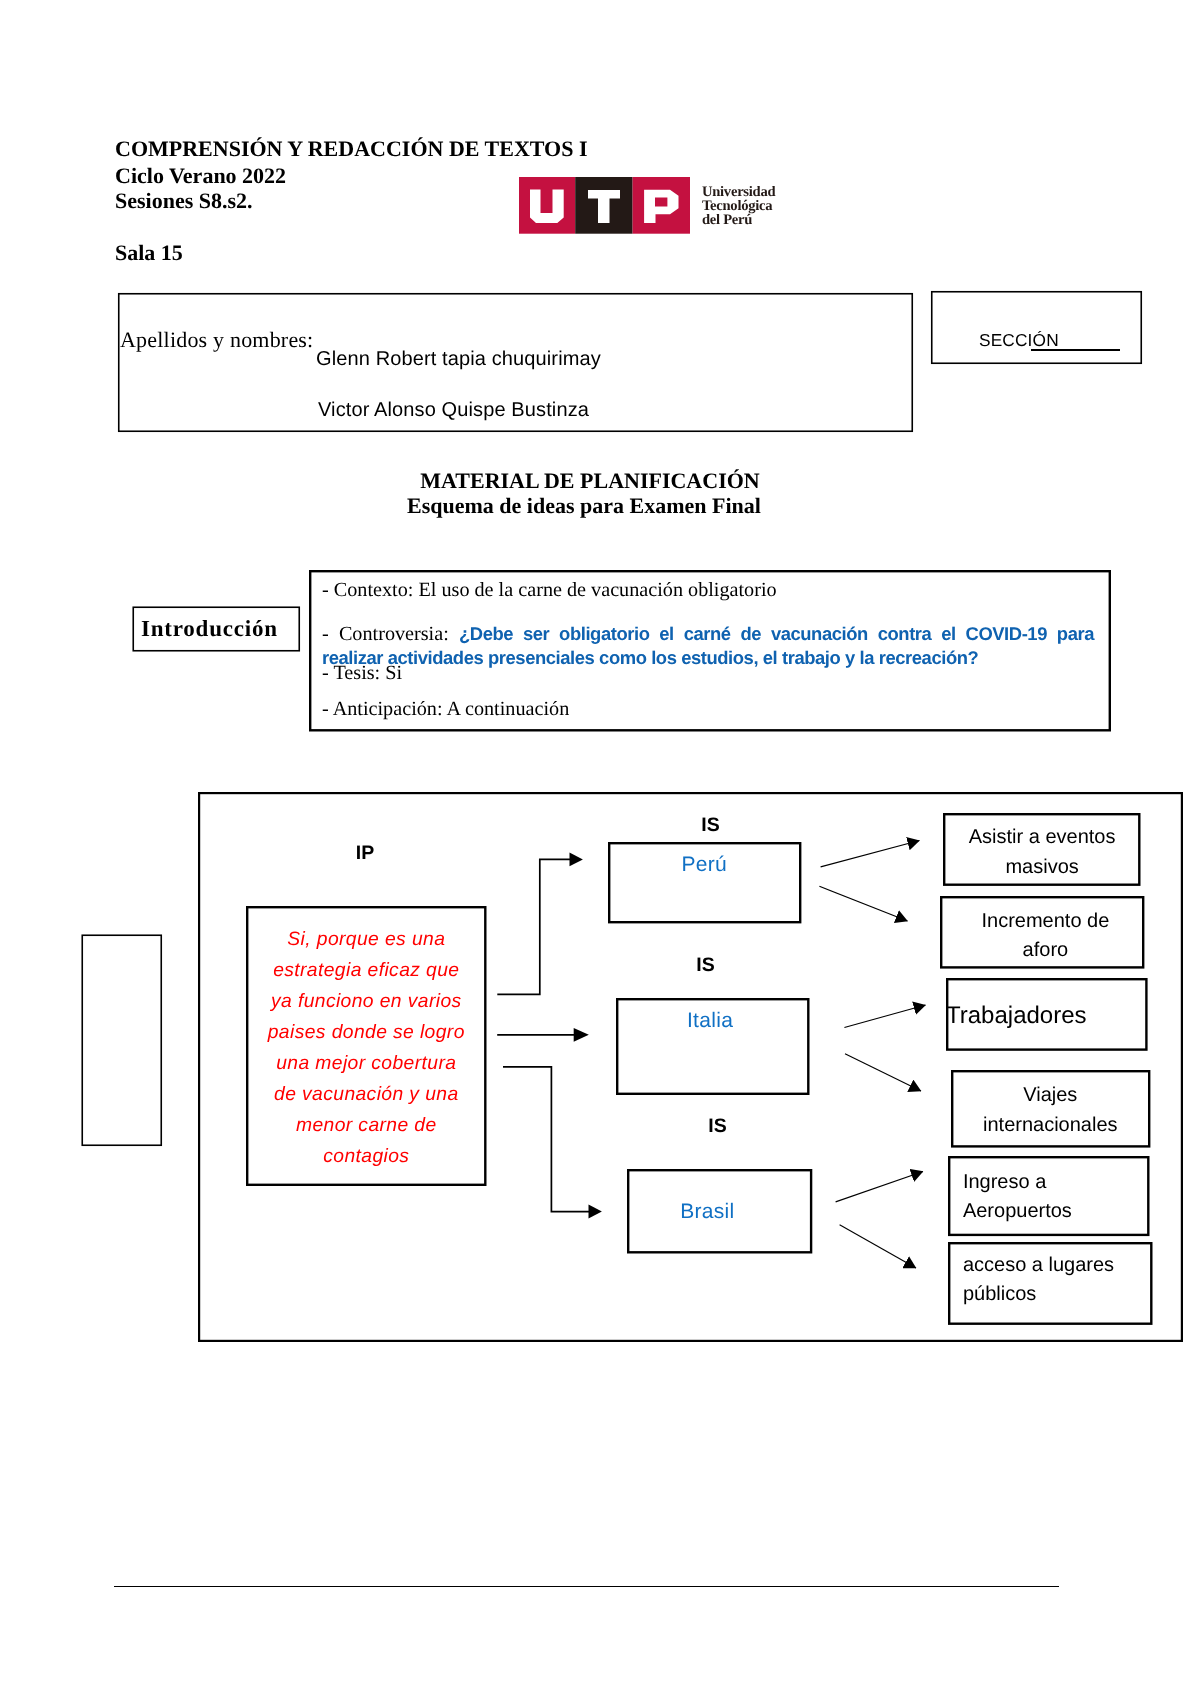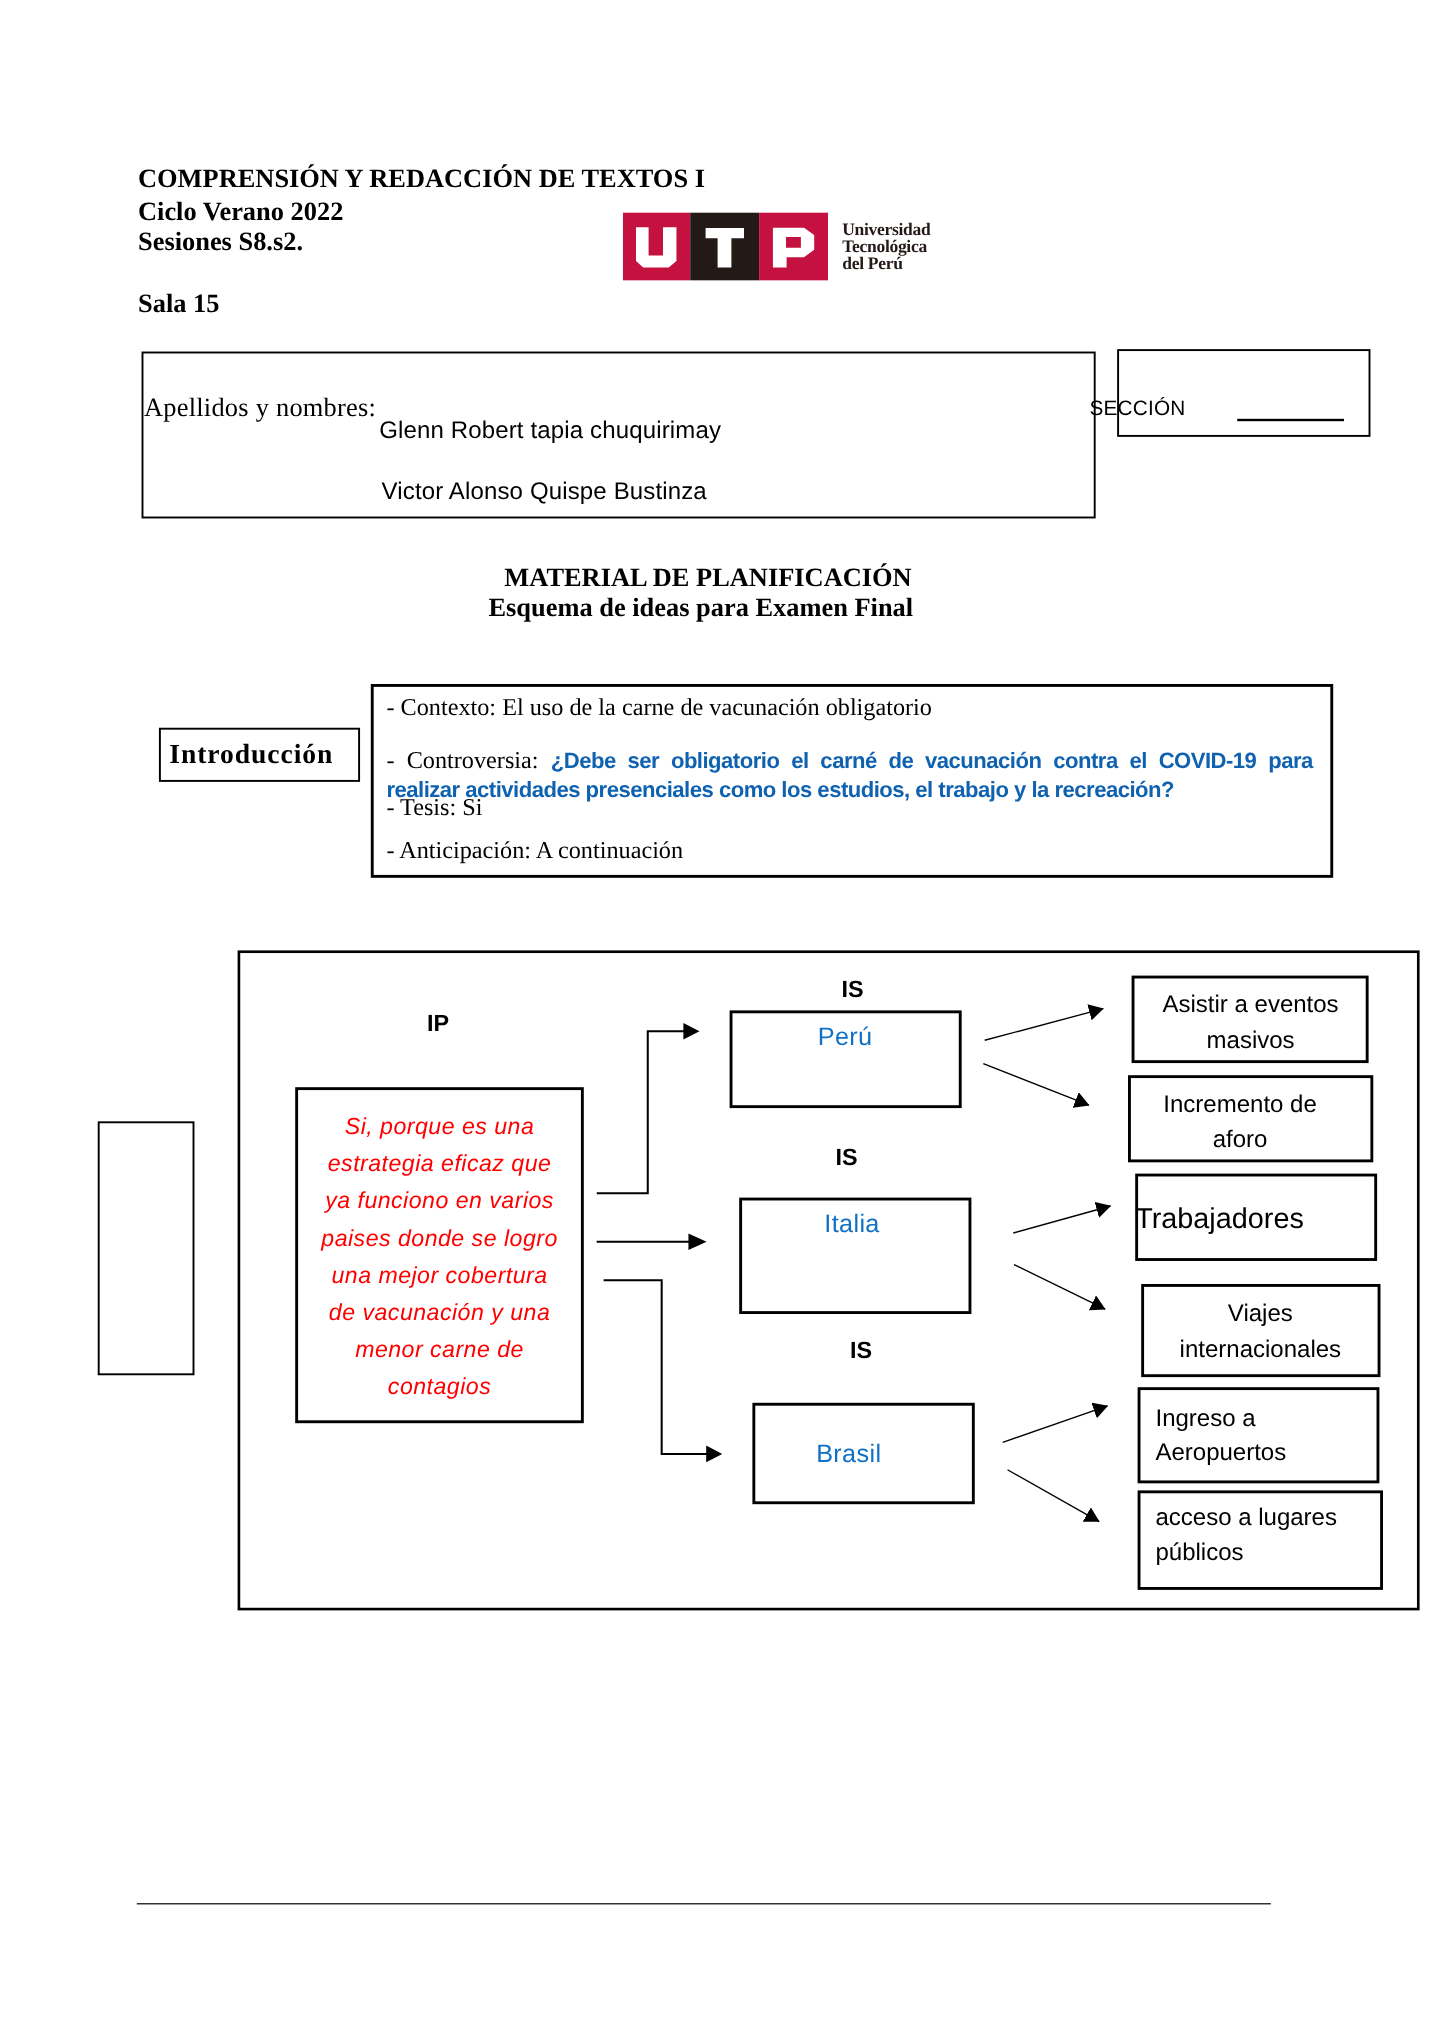--- a/index.html
+++ b/index.html
@@ -38,21 +38,21 @@
 <svg class="abs" style="left:116px;top:291px;" width="800" height="144">
   <rect x="2.75" y="2.75" width="793.5" height="137.5" fill="#fff" stroke="#000" stroke-width="1.6"></rect>
 </svg>
 <div class="abs" style="left:120px;top:329px;white-space:pre;font-family:'Liberation Serif',serif;font-size:22px;line-height:22px;letter-spacing:0.2px;">Apellidos y nombres:</div>
 <div class="abs" style="left:316px;top:348px;white-space:pre;font-family:'Liberation Sans',sans-serif;font-size:20px;letter-spacing:0.12px;line-height:22px;">Glenn Robert tapia chuquirimay</div>
 <div class="abs" style="left:318px;top:400px;white-space:pre;font-family:'Liberation Sans',sans-serif;font-size:20px;letter-spacing:0.12px;line-height:20px;">Victor Alonso Quispe Bustinza</div>
 
 <svg class="abs" style="left:929px;top:289px;" width="216" height="78">
   <rect x="2.75" y="2.75" width="209.5" height="71.5" fill="#fff" stroke="#000" stroke-width="1.6"></rect>
 </svg>
-<div class="abs" style="left:908px;top:331px;white-space:nowrap;font-family:'Liberation Sans',sans-serif;font-size:17.3px;line-height:18px;letter-spacing:0.15px;">SECCIÓN</div>
+<div class="abs" style="left:979px;top:331px;white-space:nowrap;font-family:'Liberation Sans',sans-serif;font-size:17.3px;line-height:18px;letter-spacing:0.15px;">SECCIÓN</div>
 <div class="abs" style="left:1031px;top:349px;width:89px;height:2px;background:#000;"></div>
 
 <div class="abs ctr" style="left:0px;top:467.5px;width:1180px;font-family:'Liberation Serif',serif;font-weight:bold;font-size:22px;line-height:26px;">MATERIAL DE PLANIFICACIÓN</div>
 <div class="abs ctr" style="left:0px;top:493px;width:1168px;font-family:'Liberation Serif',serif;font-weight:bold;font-size:22px;line-height:26px;">Esquema de ideas para Examen Final</div>
 
 <svg class="abs" style="left:130px;top:604px;" width="172" height="50">
   <rect x="3.25" y="3.25" width="166" height="43.5" fill="#fff" stroke="#000" stroke-width="1.6"></rect>
 </svg>
 <div class="abs" style="left:141px;top:615.5px;white-space:pre;font-family:'Liberation Serif',serif;font-weight:bold;font-size:23px;line-height:26px;letter-spacing:0.78px;">Introducción</div>
 
@@ -118,21 +118,21 @@
     <rect x="5.2" y="5.2" width="195.1" height="70.5" fill="none" stroke="#000" stroke-width="2.4"></rect>
   </svg>
   <div class="abs" style="left:943.4px;top:823.3px;width:197.5px;font-family:'Liberation Sans',sans-serif;font-size:20px;line-height:29.6px;text-align:center;">
       <div>Asistir a eventos</div>
       <div>masivos</div>
     </div>
 
   <svg class="abs" style="left:936.2px;top:891.9px;" width="212.4" height="80.6">
     <rect x="5.2" y="5.2" width="202.0" height="70.19999999999999" fill="none" stroke="#000" stroke-width="2.4"></rect>
   </svg>
-  <div class="abs" style="left:940.9px;top:906.5px;width:185px;font-family:'Liberation Sans',sans-serif;font-size:20px;line-height:29.6px;text-align:center;">
+  <div class="abs" style="left:940.9px;top:906.5px;width:185px;font-family:'Liberation Sans',sans-serif;font-size:20px;line-height:29.6px;text-align:center;padding-left:12px;">
       <div>Incremento de</div>
       <div>aforo</div>
     </div>
 
   <svg class="abs" style="left:942.0px;top:973.6px;" width="209.6" height="80.8">
     <rect x="5.2" y="5.2" width="199.2" height="70.39999999999999" fill="none" stroke="#000" stroke-width="2.4"></rect>
   </svg>
   <div class="abs" style="left:946px;top:1001.4px;width:218px;font-family:'Liberation Sans',sans-serif;font-size:24px;line-height:29.6px;text-align:left;">
       <div>Trabajadores</div>
     </div>

